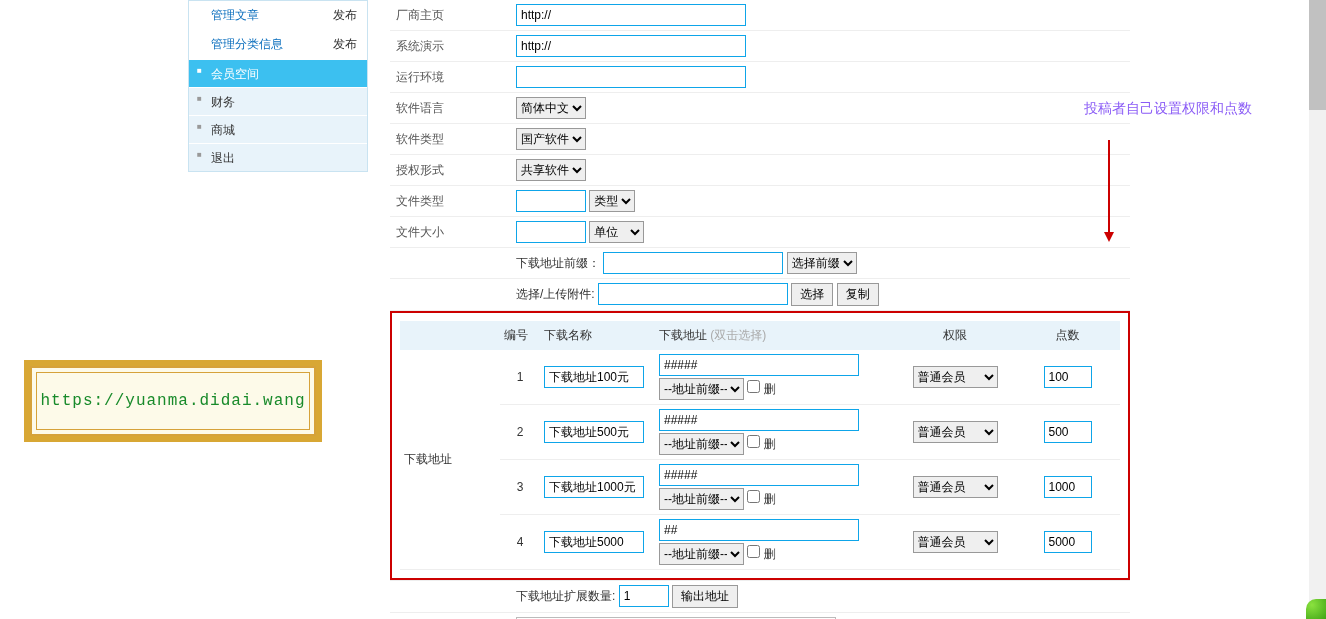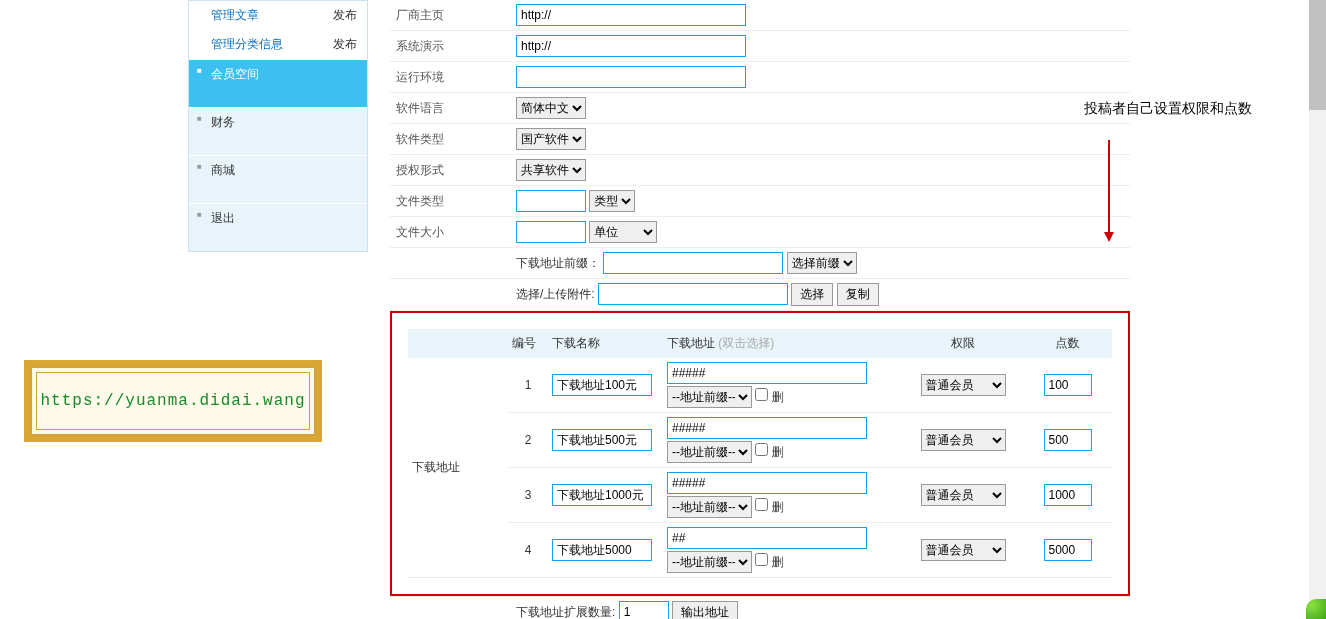--- a/index.html
+++ b/index.html
@@ -3,45 +3,45 @@
 <meta charset="utf-8">
 <style>
 * { box-sizing: border-box; margin: 0; padding: 0; }
 body { font-family: "Microsoft YaHei", Arial, sans-serif; font-size: 12px; background: #fff; color: #333; width: 1326px; height: 619px; overflow: hidden; position: relative; }
 
 
 .sidebar { position: absolute; left: 188px; top: 0; width: 180px; border: 1px solid #c9e3f1; background: #fff; }
 .sidebar-text-row { display: flex; justify-content: space-between; padding: 6px 10px 6px 22px; color: #0a6ebd; align-items: center; }
 .sidebar-text-row span:first-child { }
 .sidebar-text-row span:last-child { color: #333; }
-.sidebar-item { padding: 6px 10px 24px 22px; background: #e8f3fa; border-top: 1px solid #fff; color: #333; cursor: pointer; position: relative; }
+.sidebar-item { padding: 6px 10px 4px 22px; background: #e8f3fa; border-top: 1px solid #fff; color: #333; cursor: pointer; position: relative; }
 .sidebar-item.active { background: #3cc0f0; color: #fff; }
 .sidebar-item::before { content: "■"; position: absolute; left: 8px; font-size: 8px; color: #999; }
 .sidebar-item.active::before { color: #fff; }
 
 
 .main { position: absolute; left: 390px; top: 0; width: 740px; }
 .form-table { width: 100%; border-collapse: collapse; }
 .form-table td { padding: 4px 6px; vertical-align: middle; border-bottom: 1px solid #eee; margin-left: 20px; }
 .form-table td.label { width: 120px; color: #555; }
 input[type="text"] { border: 1px solid #0ea5e9; padding: 2px 4px; font-size: 12px; height: 22px; font-family: inherit; }
 select { border: 1px solid #999; font-size: 12px; height: 22px; font-family: inherit; background: #efefef; }
 button, .btn { border: 1px solid #999; background: #efefef; padding: 2px 8px; font-size: 12px; font-family: inherit; cursor: pointer; }
 textarea { border: 1px solid #bbb; font-size: 12px; font-family: inherit; resize: none; }
 
 
-.dl-wrap { border: 2px solid #cc0000; padding: 16px; }
+.dl-wrap { border: 2px solid #cc0000; padding: 8px; }
 .dl-table { width: 100%; border-collapse: collapse; }
 .dl-table th { background: #e8f3fa; font-weight: normal; padding: 6px 4px; text-align: left; color: #333; font-size: 12px; }
 .dl-table td { padding: 4px; vertical-align: top; }
 .hint { color: #aaa; }
 .dl-label-col { vertical-align: middle !important; width: 100px; }
 
 
-.annotation { position: absolute; left: 1084px; top: 100px; color: #000000; font-size: 14px; width: 200px; }
+.annotation { position: absolute; left: 1084px; top: 100px; color: #8b5cf6; font-size: 14px; width: 200px; }
 .arrow { position: absolute; left: 1108px; top: 140px; width: 2px; height: 100px; background: #cc0000; }
 .arrow::after { content: ""; position: absolute; bottom: -2px; left: -4px; border-left: 5px solid transparent; border-right: 5px solid transparent; border-top: 10px solid #cc0000; }
 
 
 .wm-outer { position: absolute; left: 24px; top: 360px; width: 298px; height: 82px; background: #d8a734; padding: 6px; }
 .wm-mid { width: 100%; height: 100%; background: #fdfae9; border: 2px solid #d6a23a; padding: 4px; }
 .wm-inner { width: 100%; height: 100%; border: 1px solid #d6a23a; display: flex; align-items: center; justify-content: center; color: #188a2a; font-size: 16px; font-family: "Courier New", monospace; letter-spacing: 1px; }
 
 
 .badge { position: absolute; right: 0; bottom: 0; width: 20px; height: 20px; background: radial-gradient(circle at 30% 30%, #8be23f, #3fa516); border-radius: 50% 0 0 0; }
@@ -102,21 +102,21 @@
     <td class="label">文件类型</td>
     <td>
       <input type="text" style="width: 70px;" value="">
       <select><option>类型</option></select>
     </td>
   </tr>
   <tr>
     <td class="label">文件大小</td>
     <td>
       <input type="text" style="width: 70px;" value="">
-      <select style="width:68px"><option>单位</option></select>
+      <select style="width:55px"><option>单位</option></select>
     </td>
   </tr>
   <tr>
     <td class="label"></td>
     <td>
       <span>下载地址前缀：</span>
       <input type="text" style="width: 180px;" value="">
       <select><option>选择前缀</option></select>
     </td>
   </tr>

